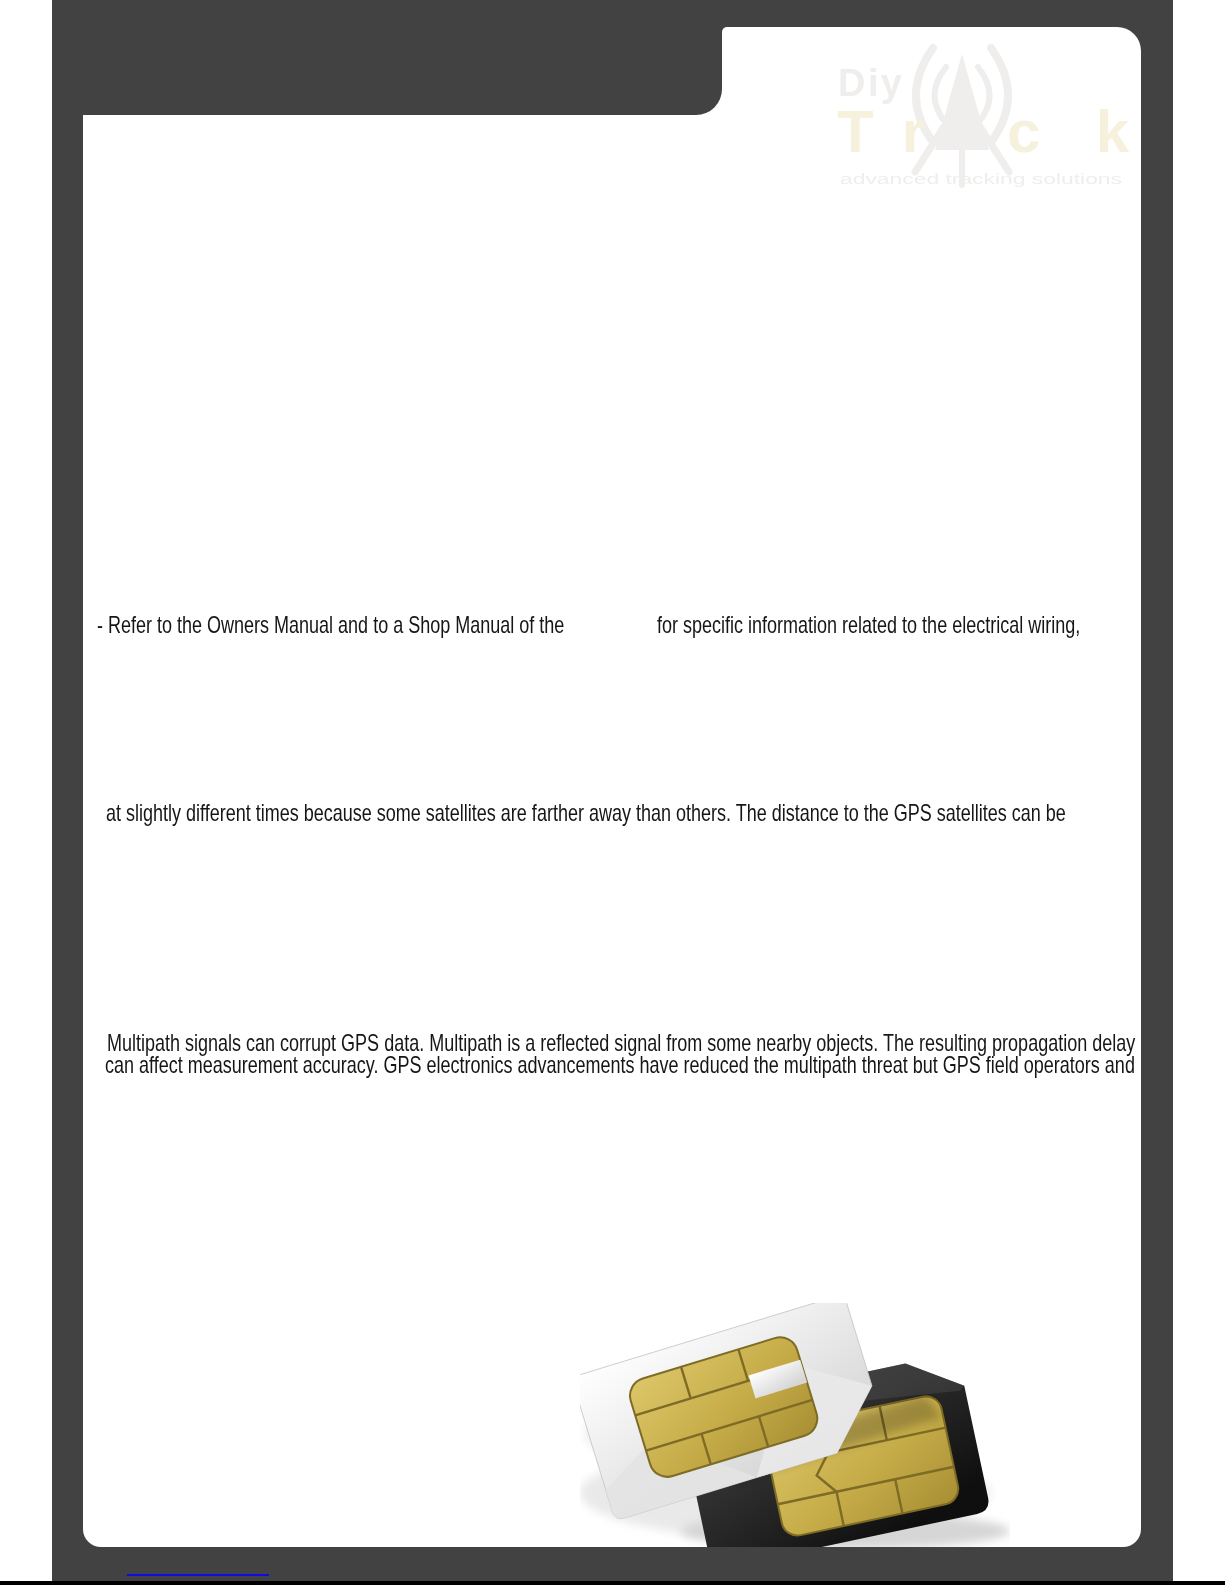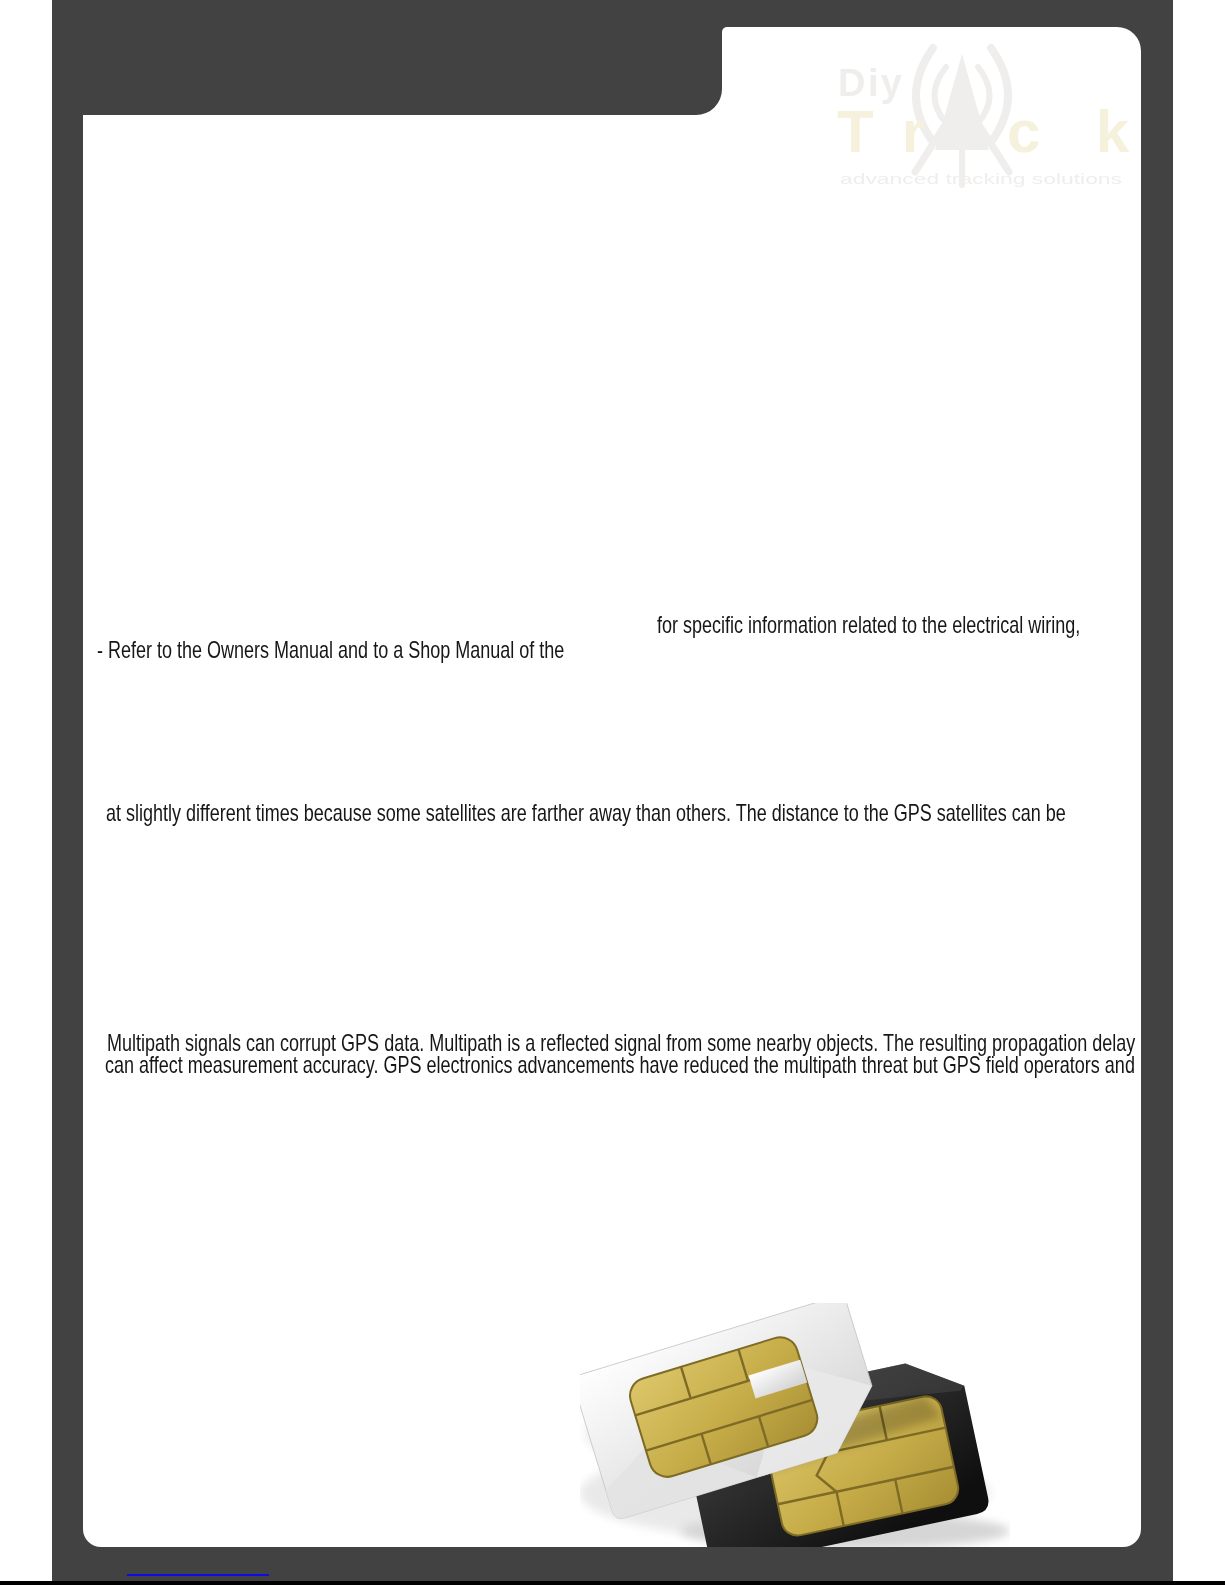--- a/index.html
+++ b/index.html
@@ -41,21 +41,21 @@
       <path d="M147 16 L120 112 L174 112 Z" style="fill:var(--wm-gray);stroke:none"></path>
       <path d="M132 84 L100 134" stroke-width="7"></path>
       <path d="M162 84 L194 134" stroke-width="7"></path>
       <path d="M147 112 L147 147" stroke-width="6"></path>
     </g>
     <text x="22" y="114" textLength="88" font-size="60" font-weight="800" style="fill:var(--wm-yellow)">Tr</text>
     <text x="192" y="114" textLength="122" font-size="60" font-weight="800" style="fill:var(--wm-yellow)">ck</text>
     <text x="25" y="146" textLength="282" lengthAdjust="spacingAndGlyphs" font-size="15.5" style="fill:var(--wm-gray)">advanced tracking solutions</text>
   </svg>
 
-  <div class="tline" style="left:97px;top:613px;margin-top:25px;">
+  <div class="tline" style="left:97px;top:613px;">
     <span class="scaled">- Refer to the Owners Manual and to a Shop Manual of the</span>
   </div>
   <div class="tline" style="left:657px;top:613px;">
     <span class="scaled">for specific information related to the electrical wiring,</span>
   </div>
 
   <div class="tline" style="left:106px;top:801px;">
     <span class="scaled">at slightly different times because some satellites are farther away than others. The distance to the GPS satellites can be</span>
   </div>
 

